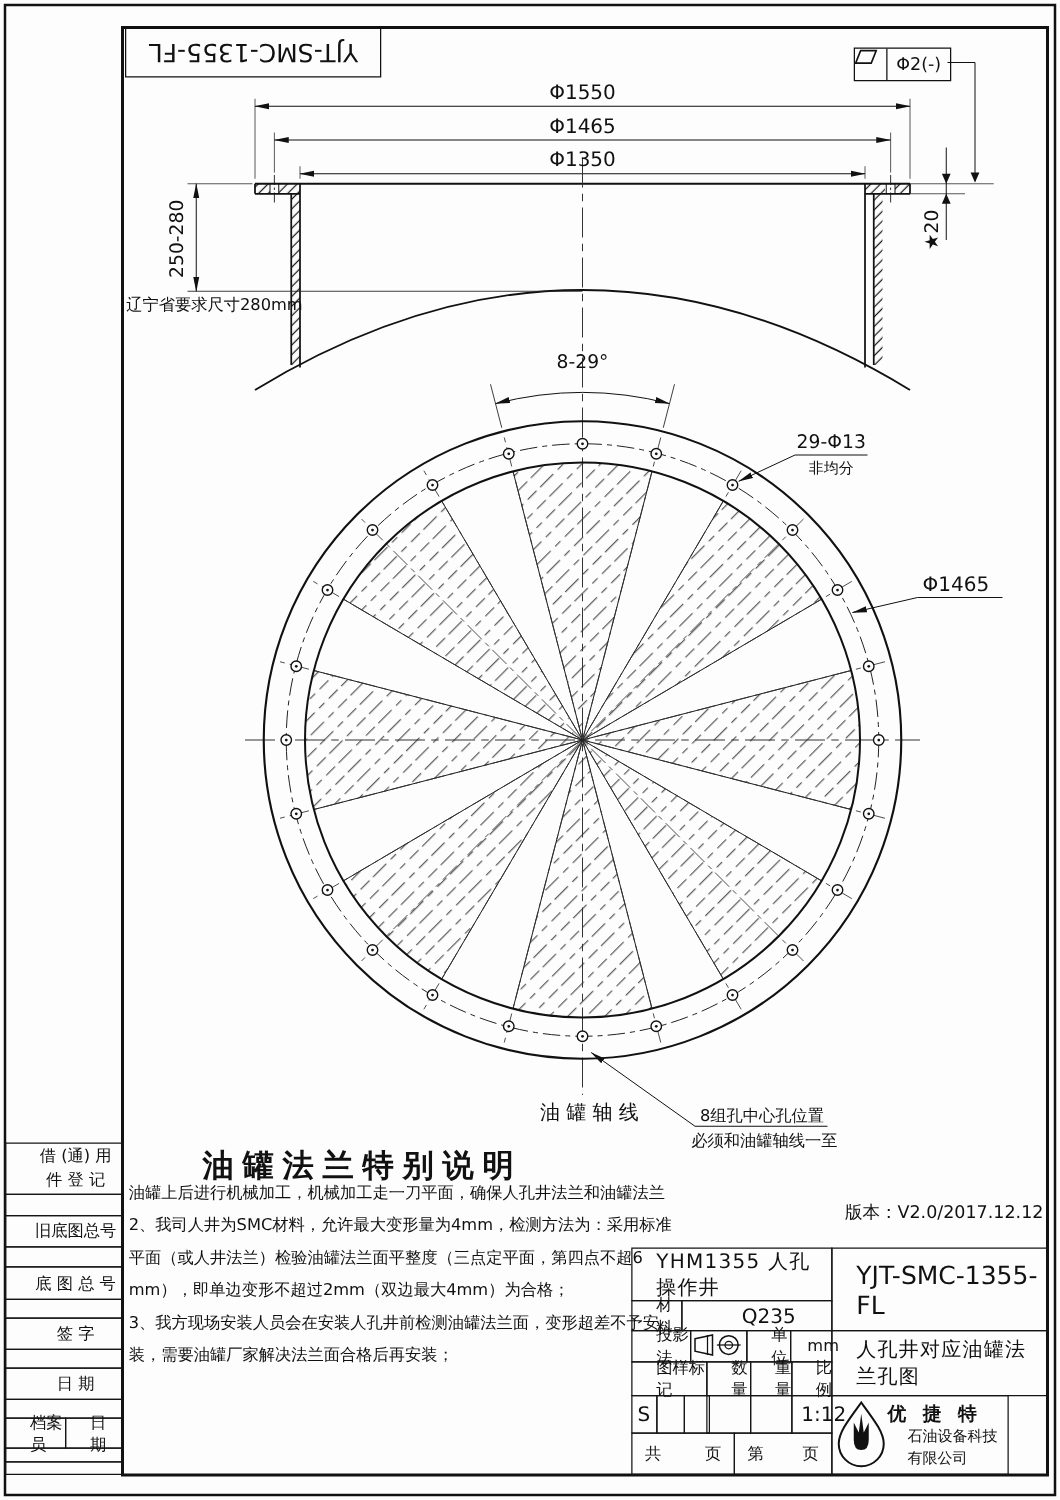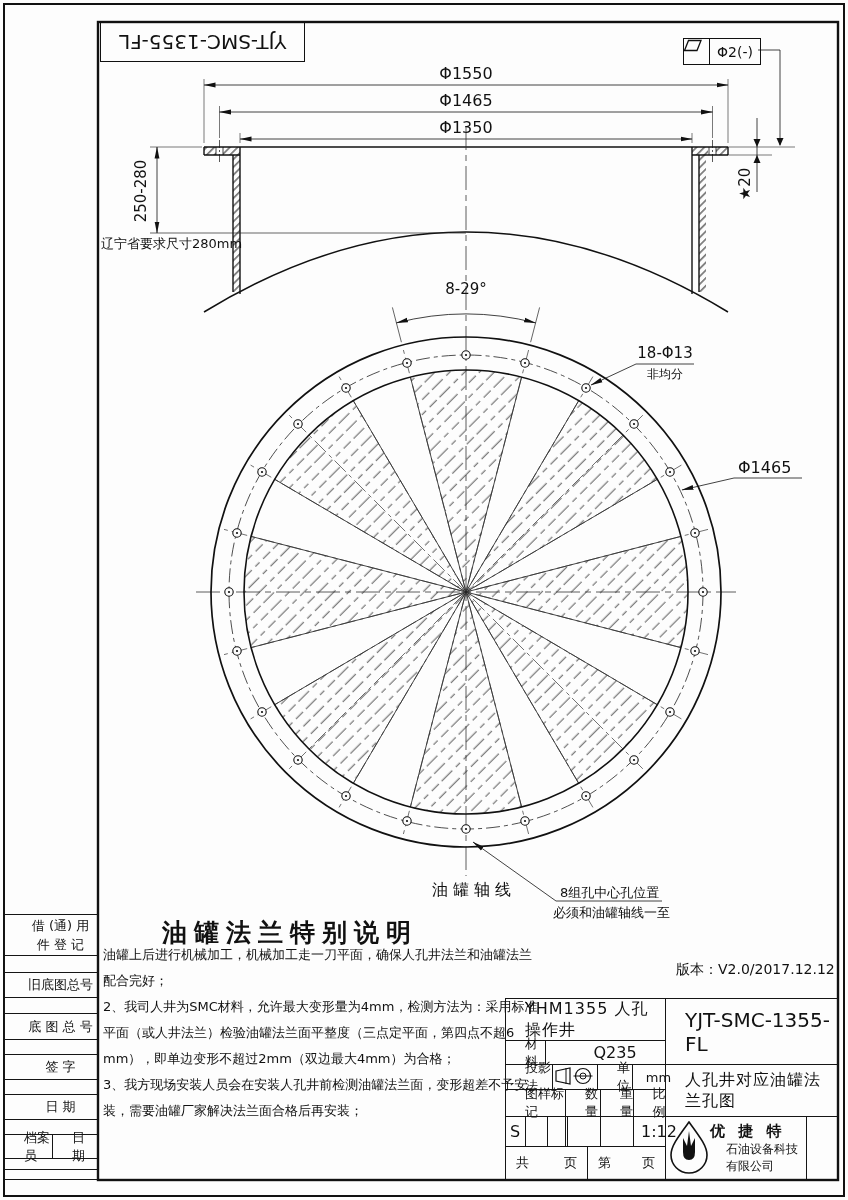--- a/index.html
+++ b/index.html
@@ -256,31 +256,30 @@
 </div>
 
 <div class="txt dim ctr" style="left:400px;top:64px;width:132px;">Φ1550</div>
 <div class="txt dim ctr" style="left:400px;top:91px;width:132px;">Φ1465</div>
 <div class="txt dim ctr" style="left:400px;top:118px;width:132px;">Φ1350</div>
 <div class="txt dim ctr rot90" style="left:103px;top:182px;width:76px;font-size:15px;">250-280</div>
 <div class="txt" style="left:101px;top:235px;font-size:13px;">辽宁省要求尺寸280mm</div>
 <div class="txt dim ctr rot90" style="left:719px;top:175px;width:52px;font-size:15px;">★20</div>
 
 <div class="txt dim ctr" style="left:416px;top:280px;width:100px;font-size:15px;">8-29°</div>
-<div class="txt ctr" style="left:626px;top:344px;width:78px;font-size:15px;">18-Φ13</div>
+<div class="txt ctr" style="left:626px;top:344px;width:78px;font-size:15px;">29-Φ13</div>
 <div class="txt ctr" style="left:630px;top:366px;width:70px;font-size:12px;">非均分</div>
 <div class="txt" style="left:738px;top:458px;font-size:16px;">Φ1465</div>
 <div class="txt" style="left:432px;top:880px;font-size:16px;letter-spacing:5px;">油罐轴线</div>
 <div class="txt" style="left:560px;top:884px;font-size:13px;">8组孔中心孔位置</div>
 <div class="txt" style="left:553px;top:904px;font-size:13px;">必须和油罐轴线一至</div>
 
 <div class="txt ctr" style="left:150px;top:916px;width:280px;font-size:25px;font-weight:bold;letter-spacing:7px;">油罐法兰特别说明</div>
 <div class="txt" style="left:103px;top:942px;width:400px;">
   <div class="notes-line">油罐上后进行机械加工，机械加工走一刀平面，确保人孔井法兰和油罐法兰</div>
-  <div class="notes-line">配合完好；</div>
   <div class="notes-line">2、我司人井为SMC材料，允许最大变形量为4mm，检测方法为：采用标准</div>
   <div class="notes-line">平面（或人井法兰）检验油罐法兰面平整度（三点定平面，第四点不超6</div>
   <div class="notes-line">mm），即单边变形不超过2mm（双边最大4mm）为合格；</div>
   <div class="notes-line">3、我方现场安装人员会在安装人孔井前检测油罐法兰面，变形超差不予安</div>
   <div class="notes-line">装，需要油罐厂家解决法兰面合格后再安装；</div>
 </div>
 
 <div class="txt" style="left:676px;top:961px;font-size:14px;">版本：V2.0/2017.12.12</div>
 
 <div>

